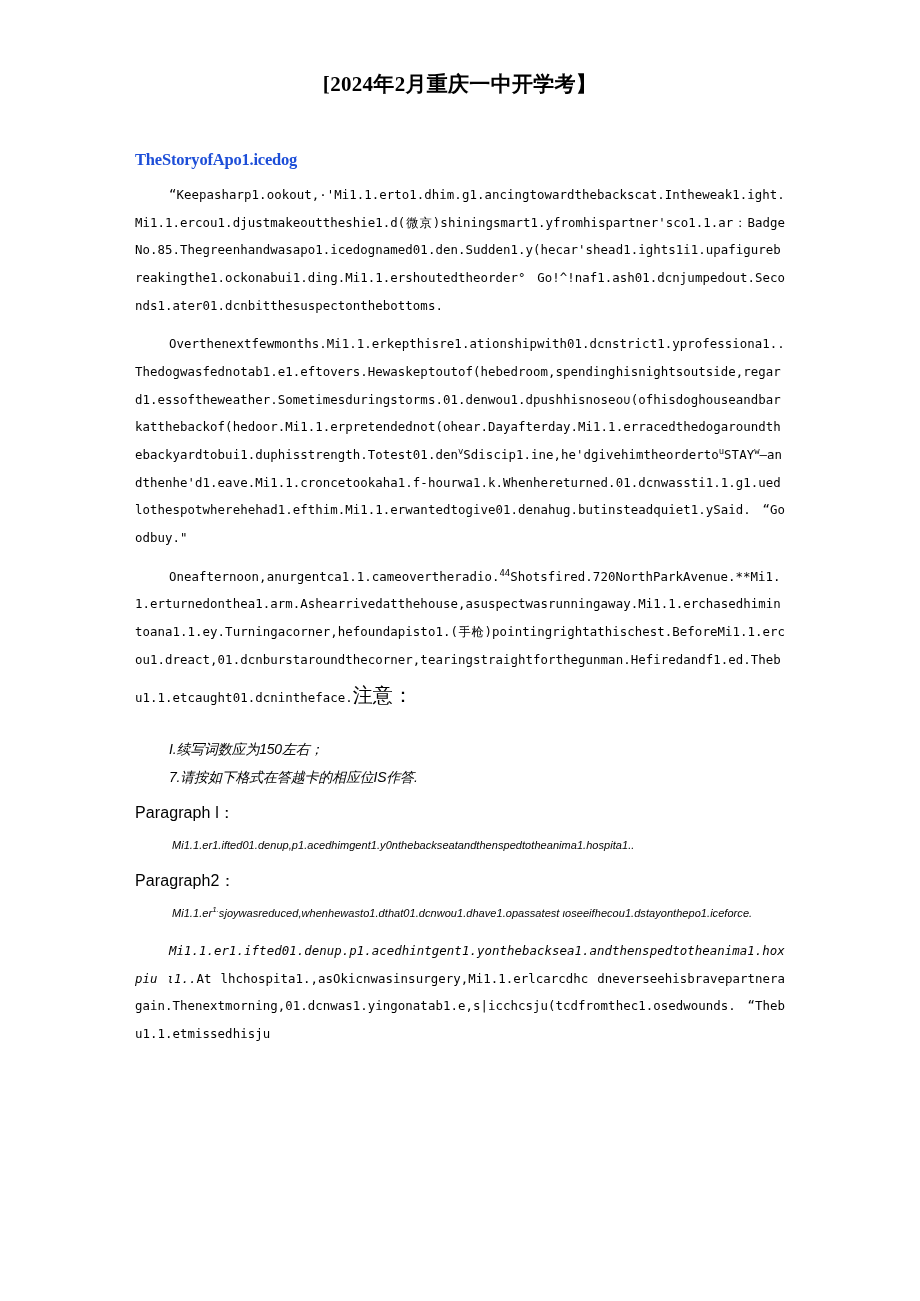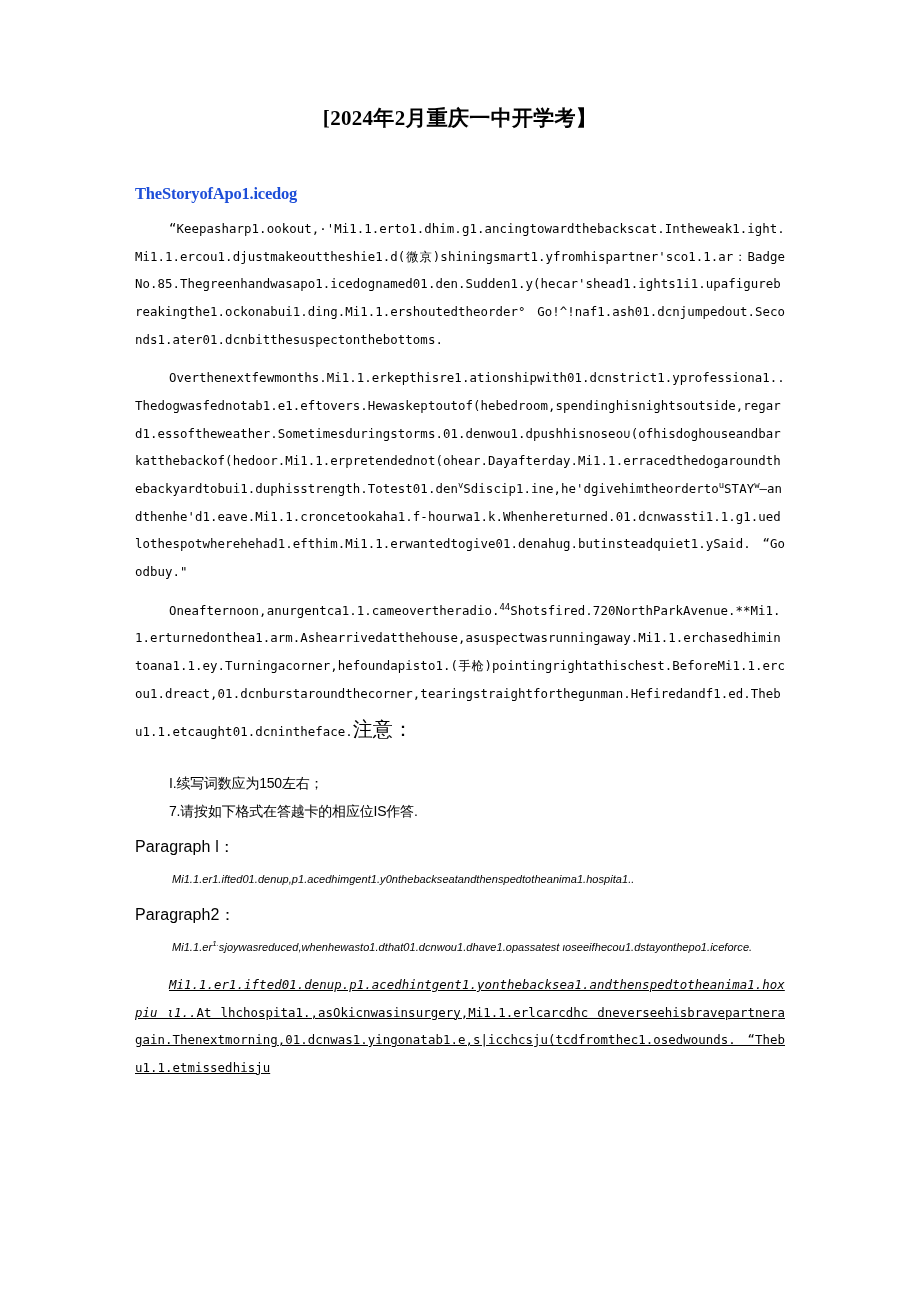--- a/index.html
+++ b/index.html
@@ -18,21 +18,21 @@
   .page {
     position: relative;
     width: 920px;
     height: 1301px;
     background: #ffffff;
     box-sizing: border-box;
     padding: 0 135px;
   }
   .doc-title {
     margin: 0;
-    padding-top: 104px;
+    padding-top: 70px;
     text-align: center;
     font-family: "Liberation Serif", "DejaVu Serif", serif;
     font-weight: bold;
     font-size: 21px;
     letter-spacing: 0.3px;
     color: #000;
   }
   .section-heading {
     margin: 52px 0 0 0;
     font-family: "Liberation Serif", "DejaVu Serif", serif;
@@ -61,20 +61,21 @@
     text-indent: 34px;
   }
   .notice-label {
     font-family: "Liberation Sans", "DejaVu Sans", sans-serif;
     font-size: 20px;
   }
   .notice-list {
     margin: 20px 0 0 0;
     padding: 0;
     list-style: none;
+    font-style: italic;
   }
   .notice-list li {
     margin: 6px 0 0 0;
     padding-left: 34px;
     font-size: 14px;
     line-height: 1.6;
     letter-spacing: -0.2px;
   }
   .para-label {
     margin: 14px 0 0 0;
@@ -100,21 +101,20 @@
   }
   .model-para {
     margin: 12px 0 0 0;
     font-family: "DejaVu Sans Mono", "Liberation Mono", monospace;
     font-size: 12.4px;
     line-height: 2.23;
     letter-spacing: 0.05px;
     text-align: justify;
     word-break: break-all;
     text-indent: 34px;
-    text-decoration: underline;
   }
   .model-para .ital {
     font-style: italic;
   }
   sup { font-size: 0.72em; vertical-align: super; }
 </style>
 </head>
 <body>
 
 <div class="page">

